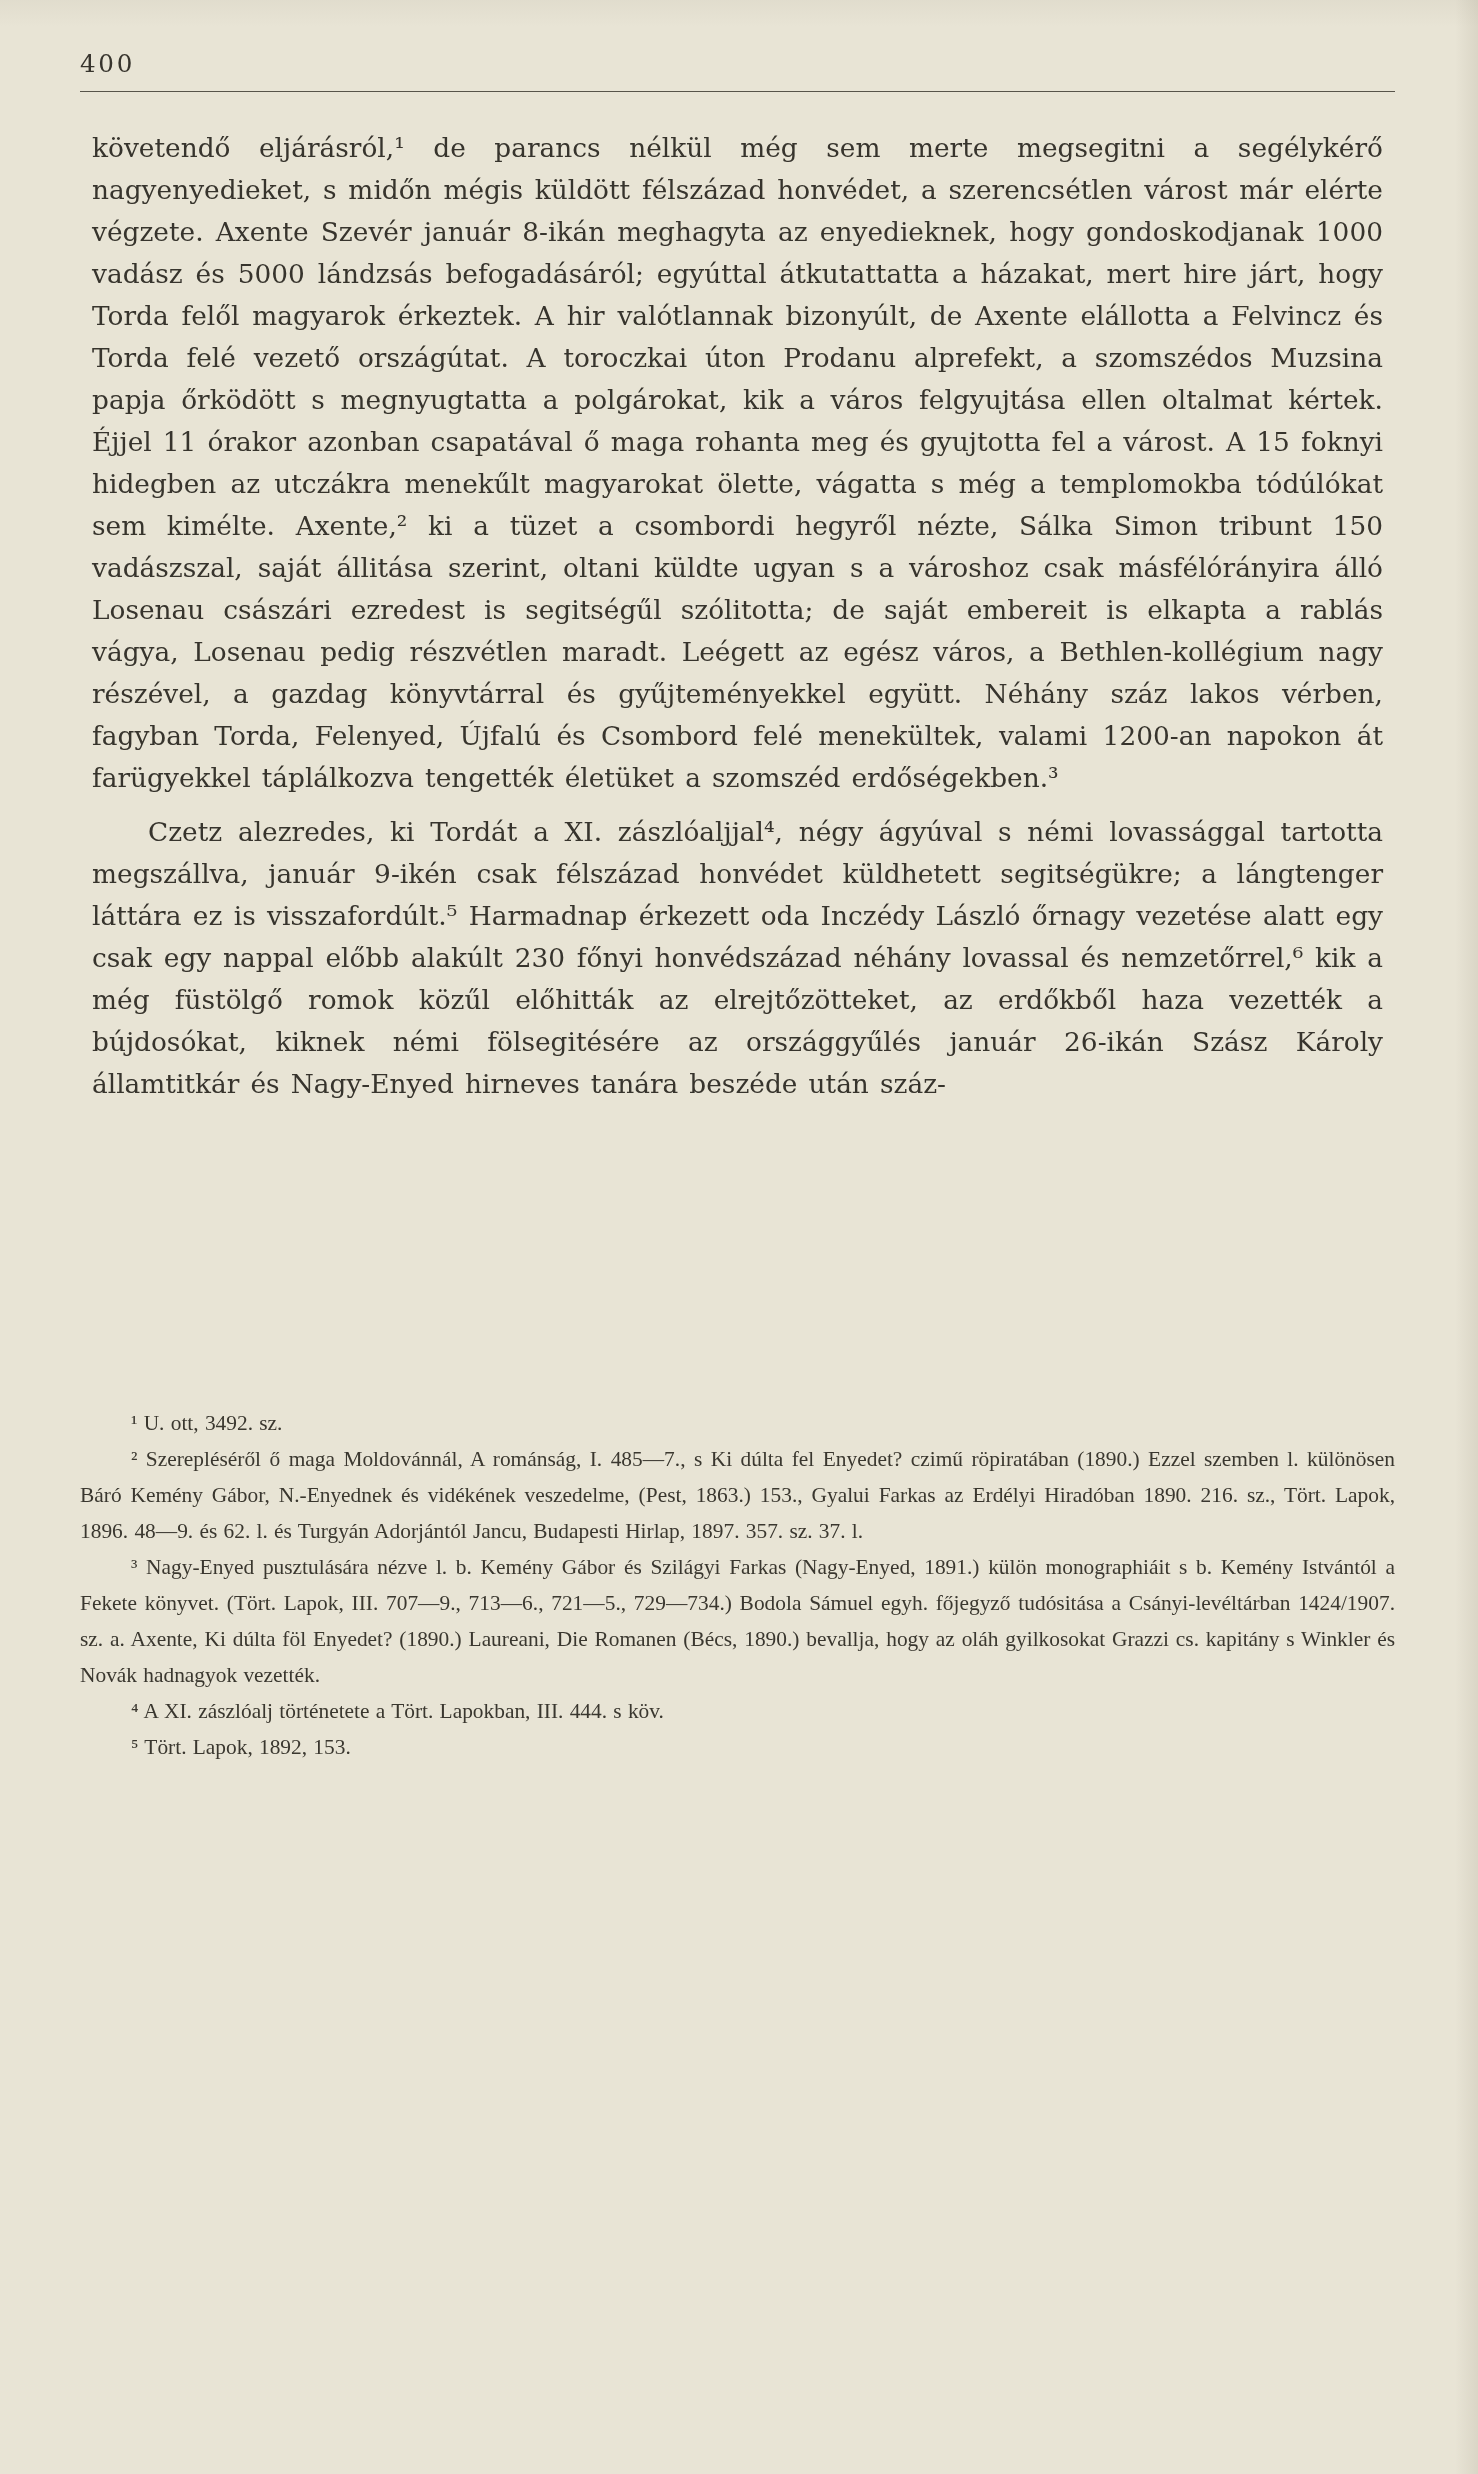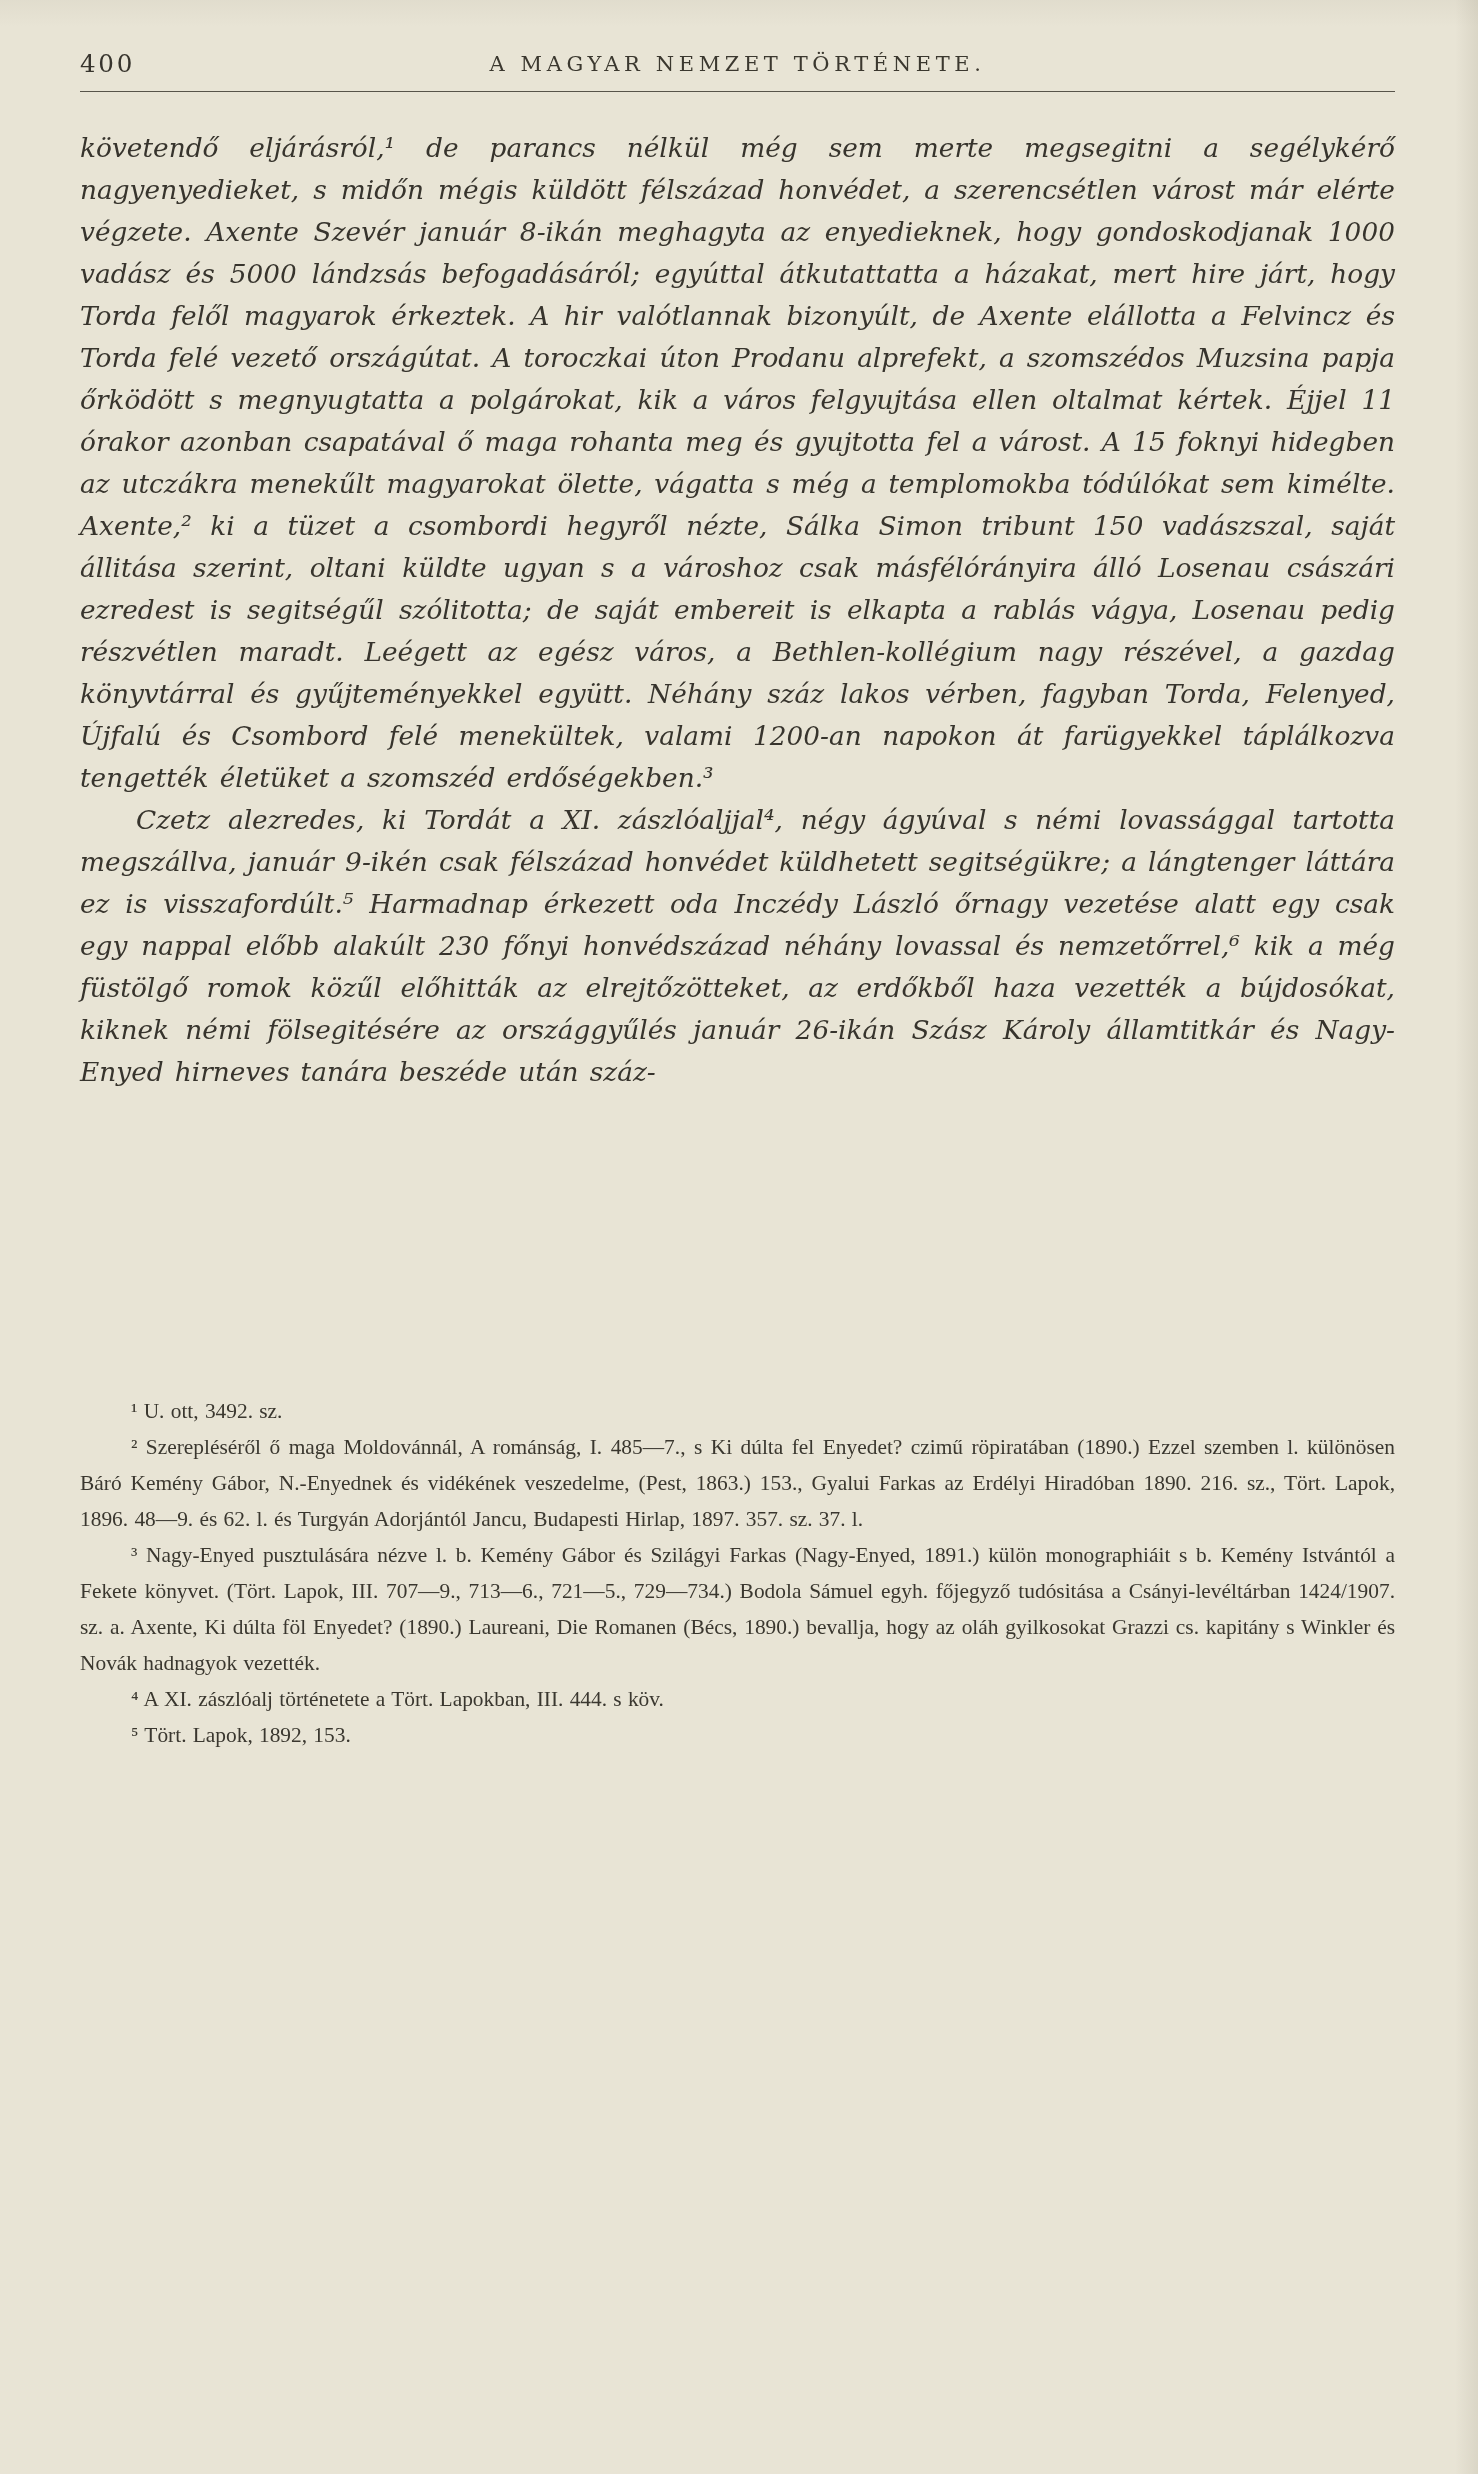--- a/index.html
+++ b/index.html
@@ -51,22 +51,21 @@
     margin: 5.5px 0 0 0;
   }
   .body-text {
     margin-top: 35px;
     font-size: 26.4px;
     line-height: 42px;
     text-align: justify;
     word-spacing: 2.7px;
   }
   .body-text p {
-    margin: 0;
-    font-style: italic;
+    margin: 12px;
   }
   .body-text p.indented {
     text-indent: 56px;
   }
   .footnotes {
     margin-top: 300px;
     font-size: 21.4px;
     line-height: 36px;
     text-align: justify;
     word-spacing: 0.9px;
@@ -78,21 +77,20 @@
     text-indent: 51px;
   }
 </style>
 </head>
 <body>
 
 <div class="page">
 
   <header class="page-header">
     <span class="page-number">400</span>
-    <span class="running-title">A MAGYAR NEMZET TÖRTÉNETE.</span>
   </header>
 
   <hr class="header-rule">
 
   <main class="body-text">
     <p>követendő eljárásról,¹ de parancs nélkül még sem merte megsegitni a segélykérő nagyenyedieket, s midőn mégis küldött félszázad honvédet, a szerencsétlen várost már elérte végzete. Axente Szevér január 8-ikán meghagyta az enyedieknek, hogy gondoskodjanak 1000 vadász és 5000 lándzsás befogadásáról; egyúttal átkutattatta a házakat, mert hire járt, hogy Torda felől magyarok érkeztek. A hir valótlannak bizonyúlt, de Axente elállotta a Felvincz és Torda felé vezető országútat. A toroczkai úton Prodanu alprefekt, a szomszédos Muzsina papja őrködött s megnyugtatta a polgárokat, kik a város felgyujtása ellen oltalmat kértek. Éjjel 11 órakor azonban csapatával ő maga rohanta meg és gyujtotta fel a várost. A 15 foknyi hidegben az utczákra menekűlt magyarokat ölette, vágatta s még a templomokba tódúlókat sem kimélte. Axente,² ki a tüzet a csombordi hegyről nézte, Sálka Simon tribunt 150 vadászszal, saját állitása szerint, oltani küldte ugyan s a városhoz csak másfélórányira álló Losenau császári ezredest is segitségűl szólitotta; de saját embereit is elkapta a rablás vágya, Losenau pedig részvétlen maradt. Leégett az egész város, a Bethlen-kollégium nagy részével, a gazdag könyvtárral és gyűjteményekkel együtt. Néhány száz lakos vérben, fagyban Torda, Felenyed, Újfalú és Csombord felé menekültek, valami 1200-an napokon át farügyekkel táplálkozva tengették életüket a szomszéd erdőségekben.³</p>
     <p class="indented">Czetz alezredes, ki Tordát a XI. zászlóaljjal⁴, négy ágyúval s némi lovassággal tartotta megszállva, január 9-ikén csak félszázad honvédet küldhetett segitségükre; a lángtenger láttára ez is visszafordúlt.⁵ Harmadnap érkezett oda Inczédy László őrnagy vezetése alatt egy csak egy nappal előbb alakúlt 230 főnyi honvédszázad néhány lovassal és nemzetőrrel,⁶ kik a még füstölgő romok közűl előhitták az elrejtőzötteket, az erdőkből haza vezették a bújdosókat, kiknek némi fölsegitésére az országgyűlés január 26-ikán Szász Károly államtitkár és Nagy-Enyed hirneves tanára beszéde után száz-</p>
   </main>
 
   <section class="footnotes">

